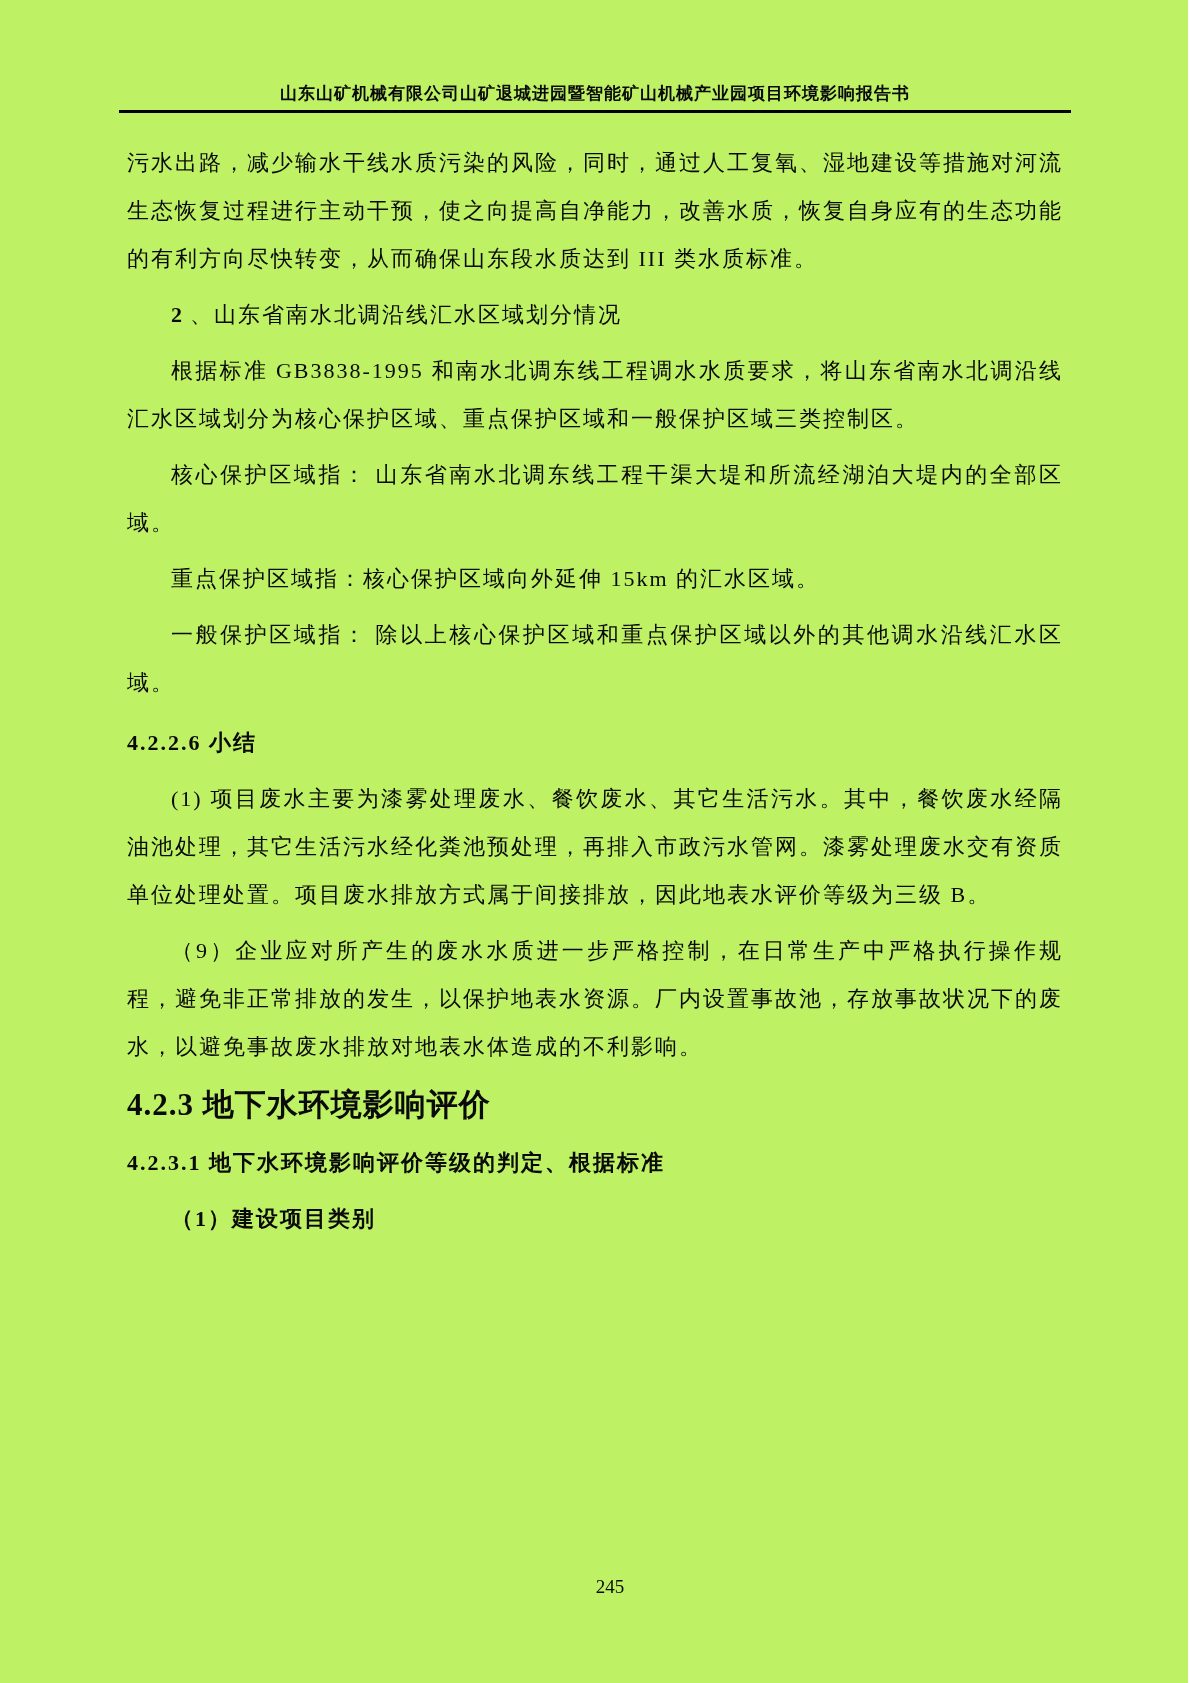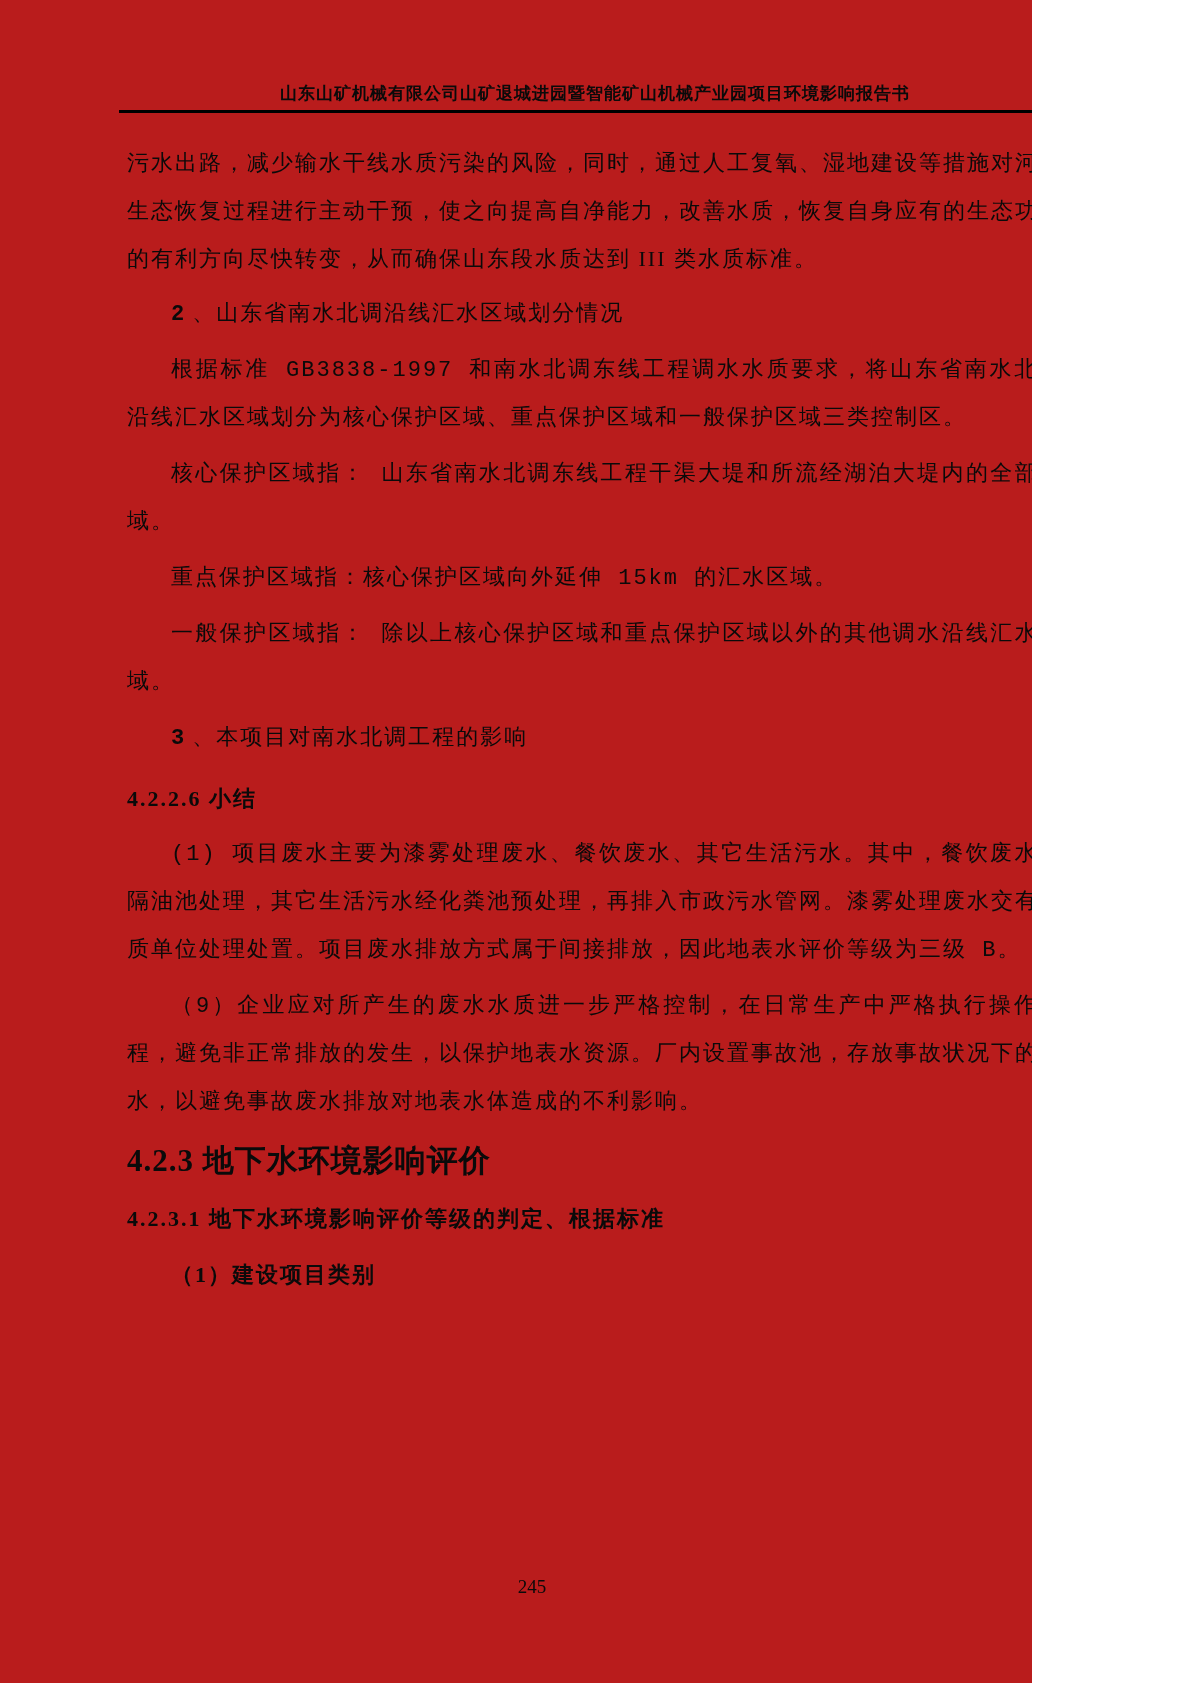--- a/index.html
+++ b/index.html
@@ -2,23 +2,23 @@
 <html><head>
 <meta charset="utf-8">
 <style>
   html, body {
     margin: 0;
     padding: 0;
     background: #ffffff;
   }
   .page {
     position: relative;
-    width: 1032px;
+    width: 1188px;
     height: 1683px;
-    background: #b91c1c;
+    background: #bef264;
     color: #0a0a0a;
     font-family: "Liberation Serif", serif;
     overflow: hidden;
   }
   .doc-header {
     position: absolute;
     top: 82px;
     left: 119px;
     width: 952px;
     text-align: center;
@@ -44,21 +44,20 @@
     line-height: 48px;
     letter-spacing: 2px;
     text-align: justify;
   }
   .content p {
     margin: 8px;
     padding: 0;
   }
   .para {
     text-indent: 2em;
-    font-family: Liberation Mono, monospace;
   }
   .cont {
     text-indent: 0;
   }
   .h-num b {
     margin-right: 6px;
   }
   .h-bold {
     font-weight: bold;
     text-indent: 0;
@@ -95,29 +94,28 @@
   <div class="doc-header">山东山矿机械有限公司山矿退城进园暨智能矿山机械产业园项目环境影响报告书</div>
 
   <div class="header-rule"></div>
 
   <div class="content">
 
     <p class="cont">污水出路，减少输水干线水质污染的风险，同时，通过人工复氧、湿地建设等措施对河流生态恢复过程进行主动干预，使之向提高自净能力，改善水质，恢复自身应有的生态功能的有利方向尽快转变，从而确保山东段水质达到 III 类水质标准。</p>
 
     <p class="para h-num"><b>2</b><span>、山东省南水北调沿线汇水区域划分情况</span></p>
 
-    <p class="para">根据标准 GB3838-1997 和南水北调东线工程调水水质要求，将山东省南水北调沿线汇水区域划分为核心保护区域、重点保护区域和一般保护区域三类控制区。</p>
+    <p class="para">根据标准 GB3838-1995 和南水北调东线工程调水水质要求，将山东省南水北调沿线汇水区域划分为核心保护区域、重点保护区域和一般保护区域三类控制区。</p>
 
     <p class="para">核心保护区域指： 山东省南水北调东线工程干渠大堤和所流经湖泊大堤内的全部区域。</p>
 
     <p class="para">重点保护区域指：核心保护区域向外延伸 15km 的汇水区域。</p>
 
     <p class="para">一般保护区域指： 除以上核心保护区域和重点保护区域以外的其他调水沿线汇水区域。</p>
 
-    <p class="para h-num"><b>3</b><span>、本项目对南水北调工程的影响</span></p>
 
 
     <p class="h-bold h-mid">4.2.2.6 小结</p>
 
     <p class="para">(1) 项目废水主要为漆雾处理废水、餐饮废水、其它生活污水。其中，餐饮废水经隔油池处理，其它生活污水经化粪池预处理，再排入市政污水管网。漆雾处理废水交有资质单位处理处置。项目废水排放方式属于间接排放，因此地表水评价等级为三级 B。</p>
 
     <p class="para">（9）企业应对所产生的废水水质进一步严格控制，在日常生产中严格执行操作规程，避免非正常排放的发生，以保护地表水资源。厂内设置事故池，存放事故状况下的废水，以避免事故废水排放对地表水体造成的不利影响。</p>
 
     <p class="h-big">4.2.3 地下水环境影响评价</p>
 

